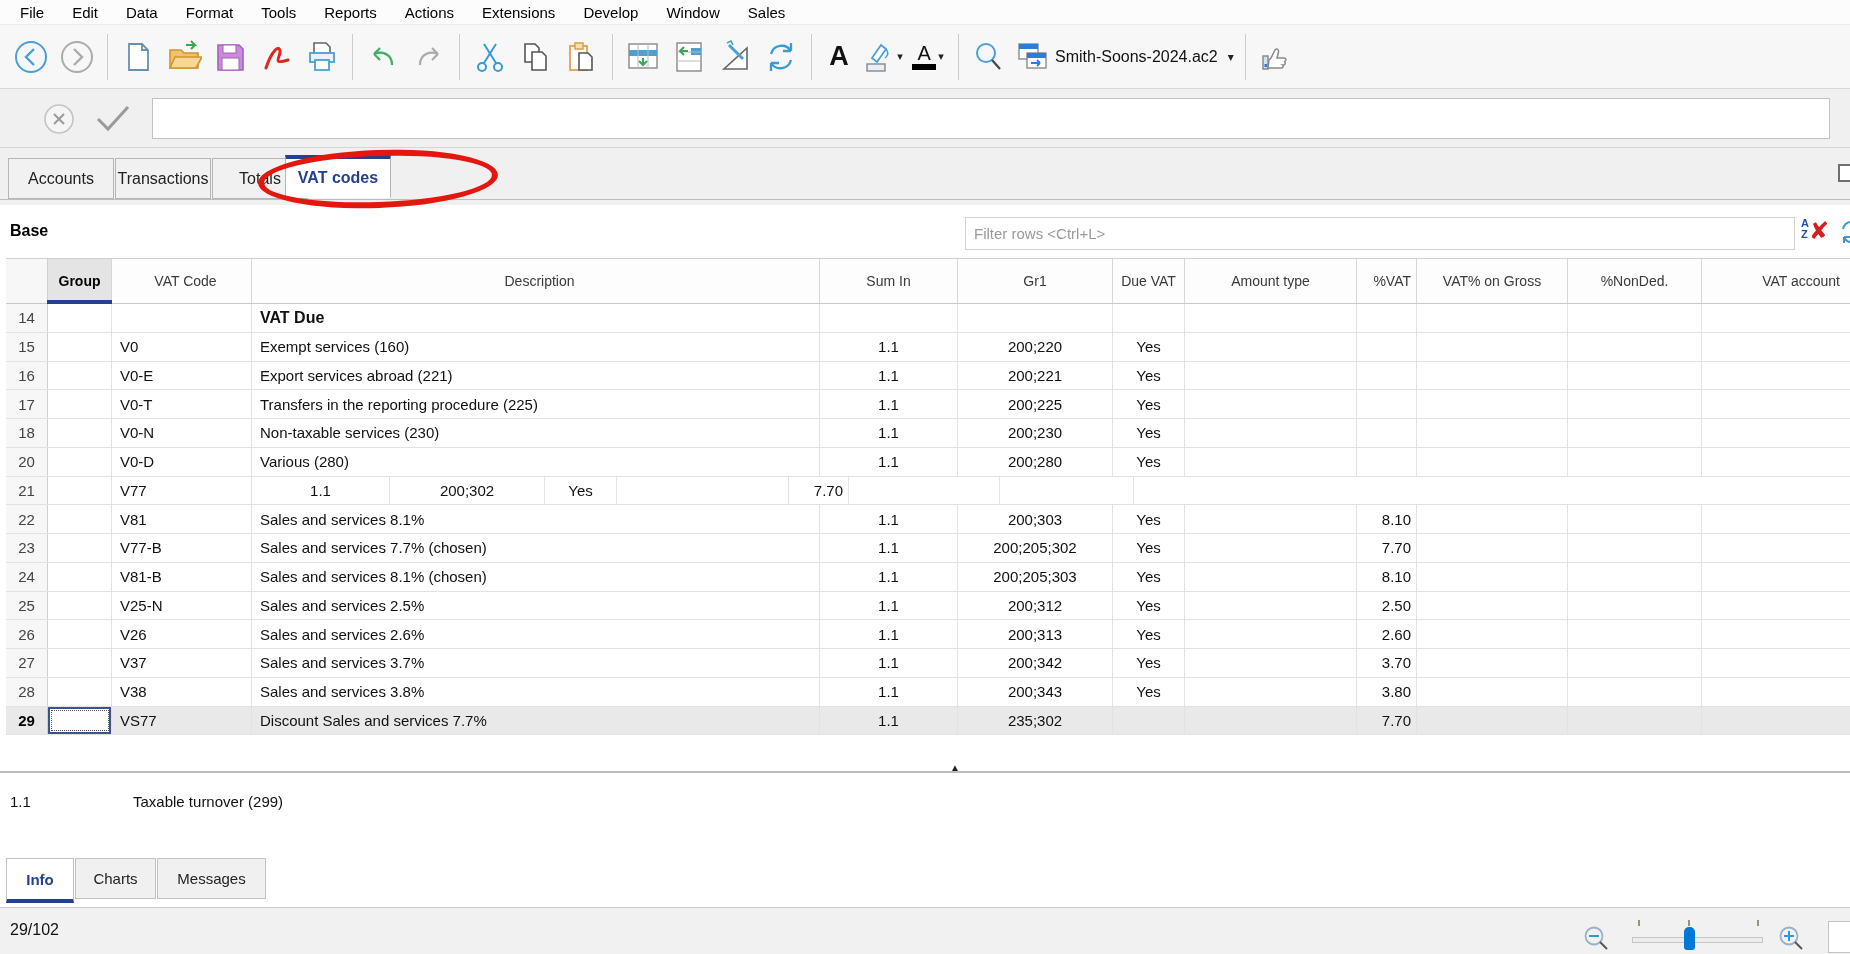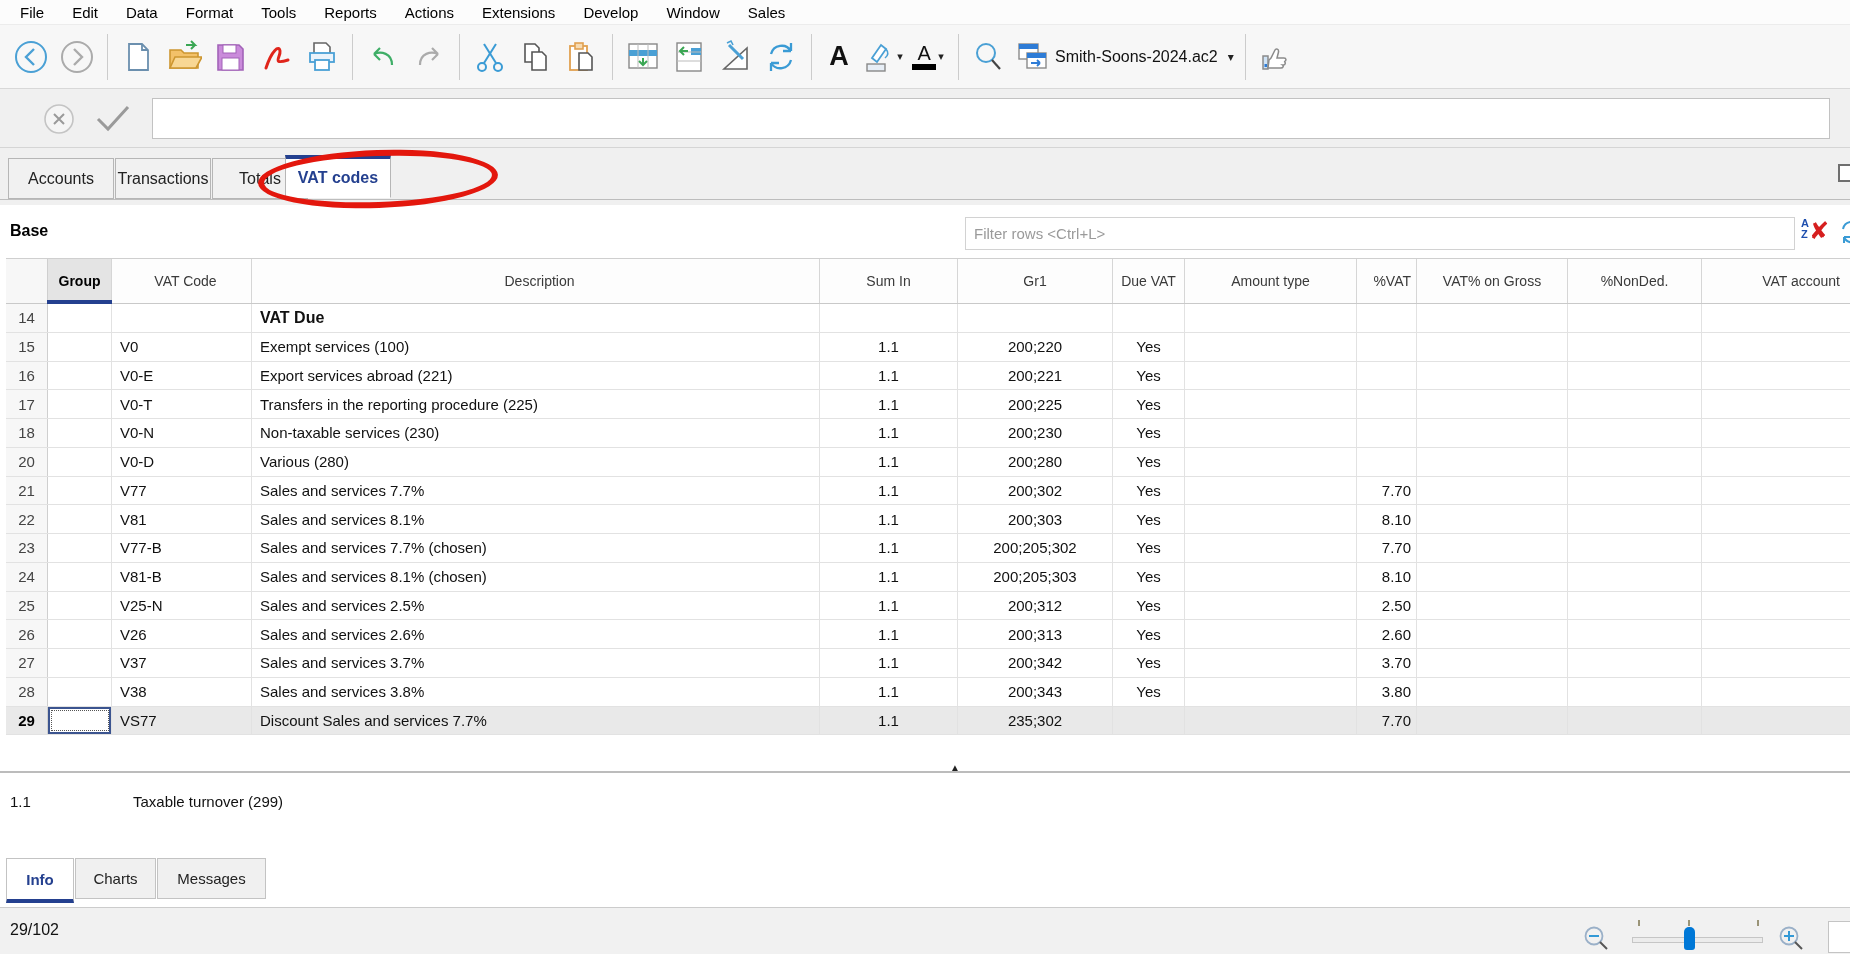--- a/index.html
+++ b/index.html
@@ -403,21 +403,21 @@
           <div class="cell c-amount"></div>
           <div class="cell c-pctvat"></div>
           <div class="cell c-gross"></div>
           <div class="cell c-nonded"></div>
           <div class="cell c-account"></div>
         </div>
         <div class="trow">
           <div class="cell c-num">15</div>
           <div class="cell c-group"></div>
           <div class="cell c-code">V0</div>
-          <div class="cell c-desc">Exempt services (100)</div>
+          <div class="cell c-desc">Exempt services (160)</div>
           <div class="cell c-sumin">1.1</div>
           <div class="cell c-gr1">200;220</div>
           <div class="cell c-duevat">Yes</div>
           <div class="cell c-amount"></div>
           <div class="cell c-pctvat"></div>
           <div class="cell c-gross"></div>
           <div class="cell c-nonded"></div>
           <div class="cell c-account"></div>
         </div>
         <div class="trow">
@@ -473,21 +473,20 @@
           <div class="cell c-amount"></div>
           <div class="cell c-pctvat"></div>
           <div class="cell c-gross"></div>
           <div class="cell c-nonded"></div>
           <div class="cell c-account"></div>
         </div>
         <div class="trow">
           <div class="cell c-num">21</div>
           <div class="cell c-group"></div>
           <div class="cell c-code">V77</div>
-          <div class="cell c-desc">Sales and services 7.7%</div>
           <div class="cell c-sumin">1.1</div>
           <div class="cell c-gr1">200;302</div>
           <div class="cell c-duevat">Yes</div>
           <div class="cell c-amount"></div>
           <div class="cell c-pctvat">7.70</div>
           <div class="cell c-gross"></div>
           <div class="cell c-nonded"></div>
           <div class="cell c-account"></div>
         </div>
         <div class="trow">

